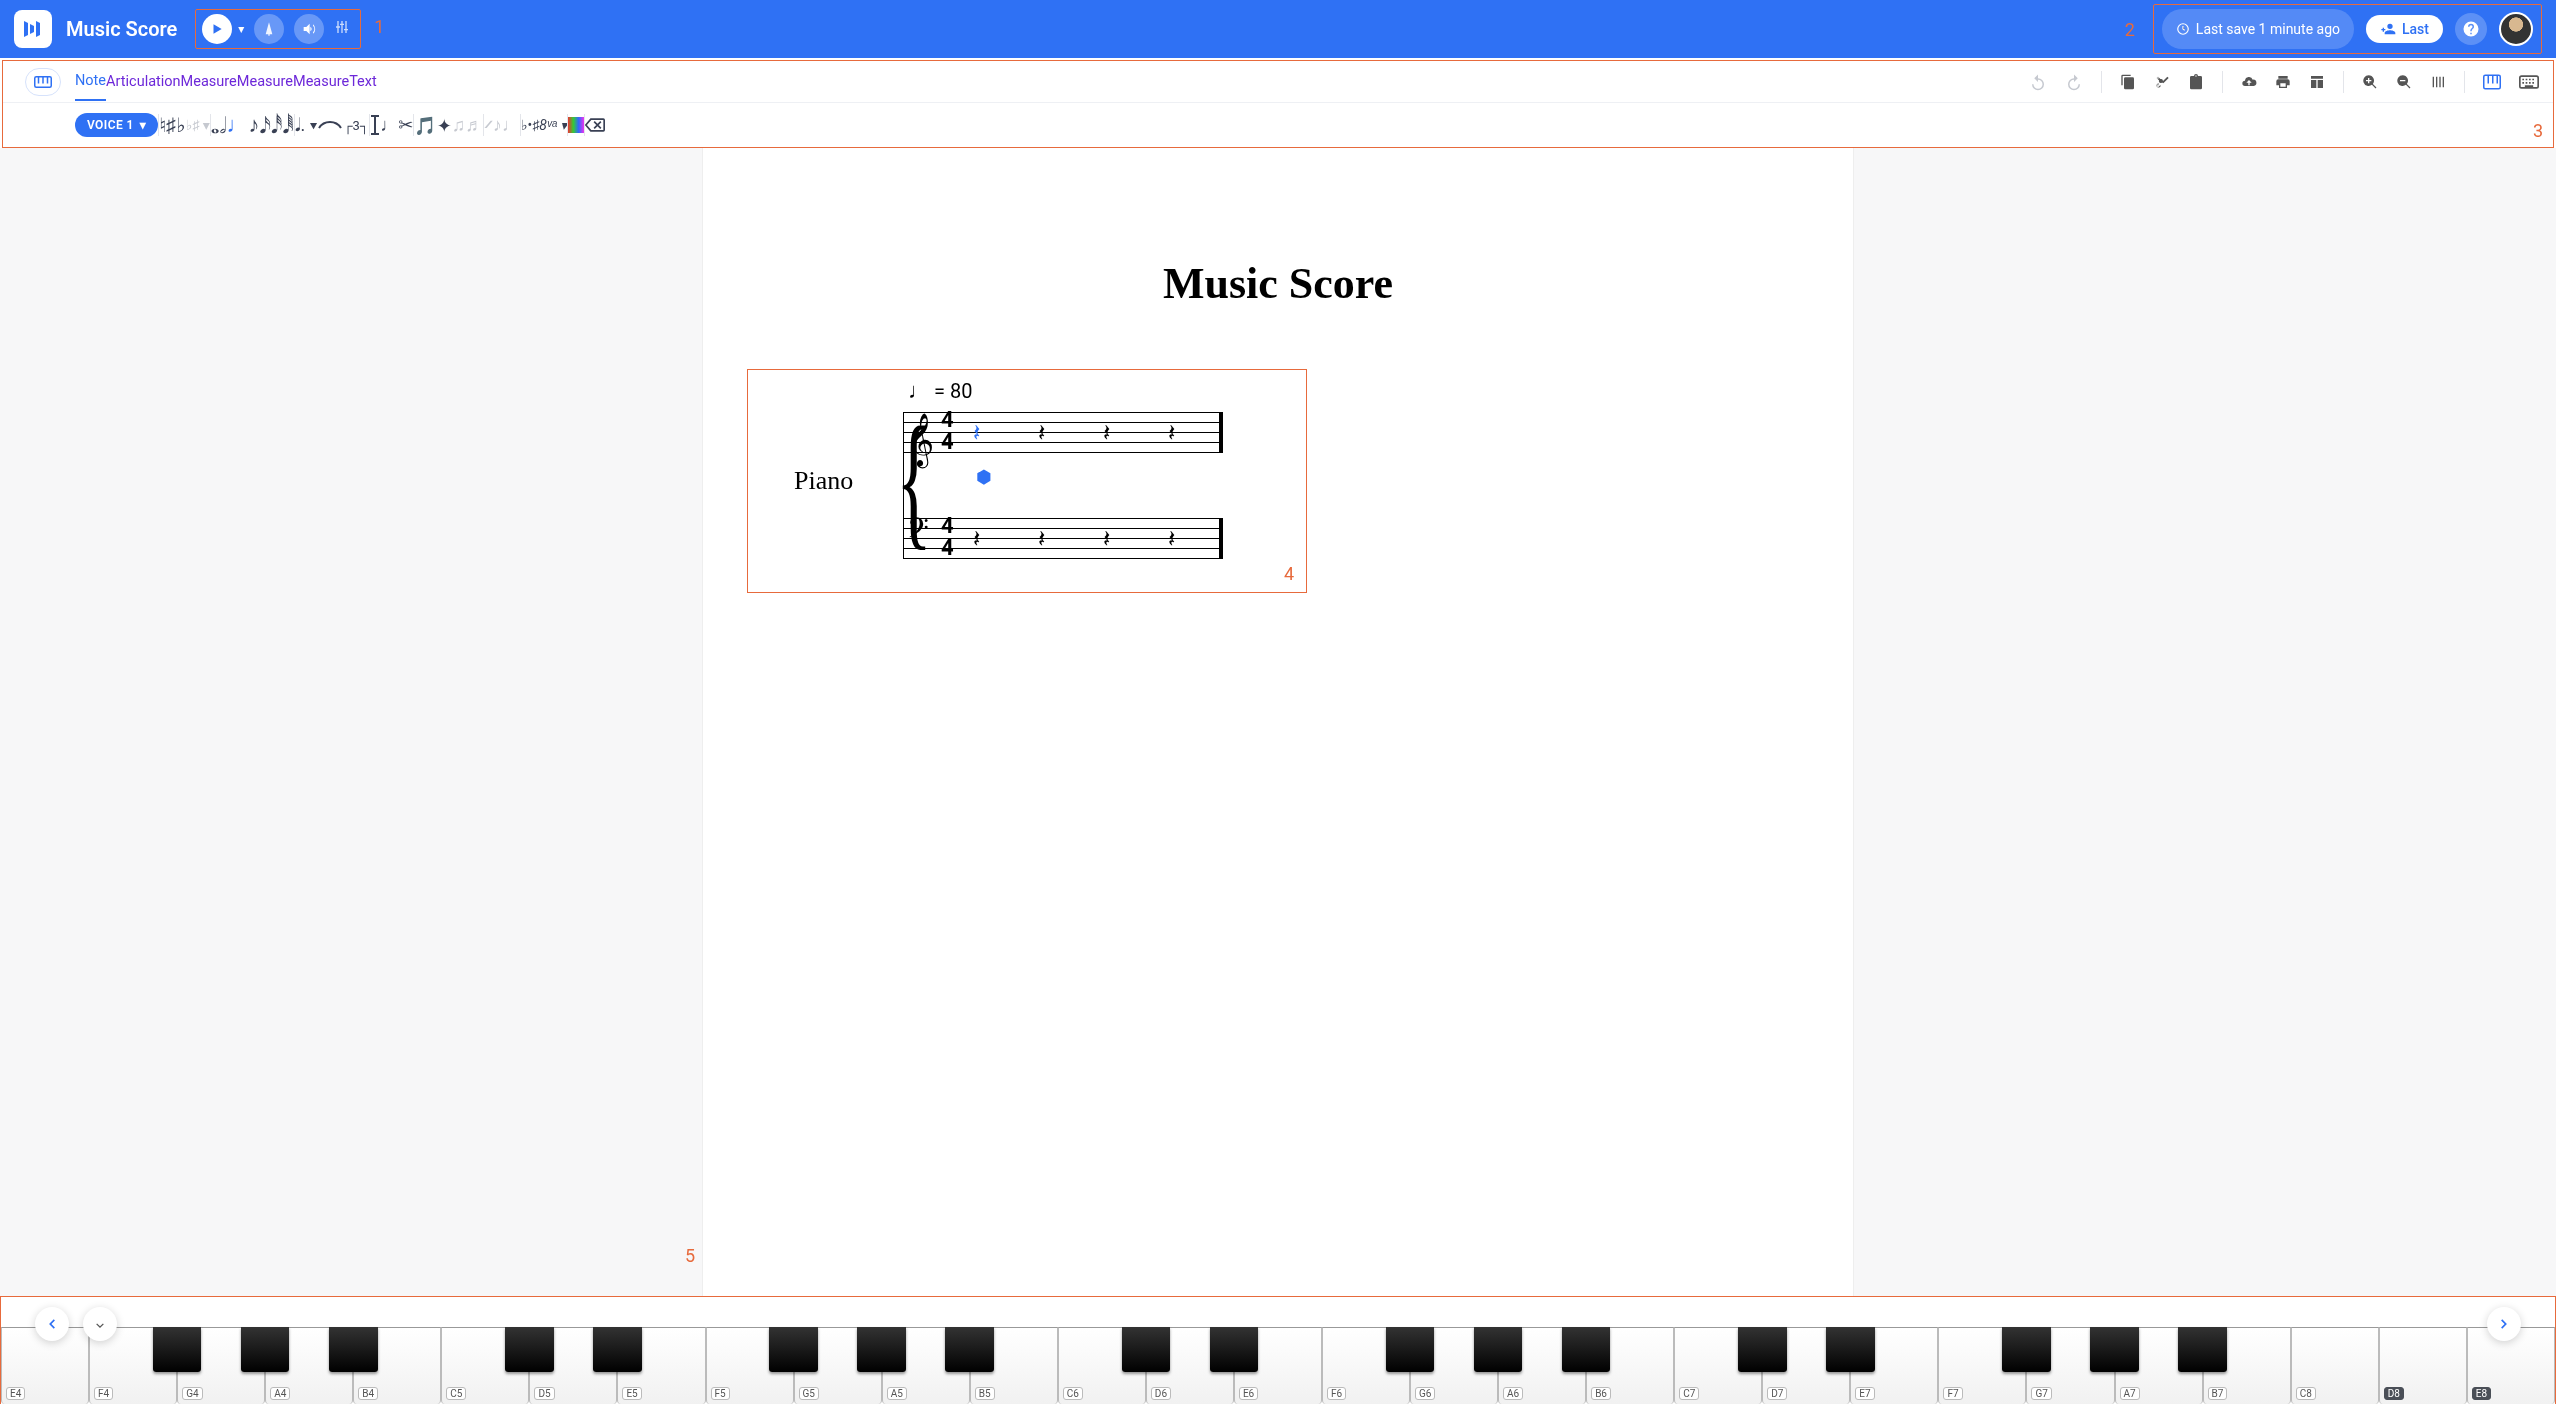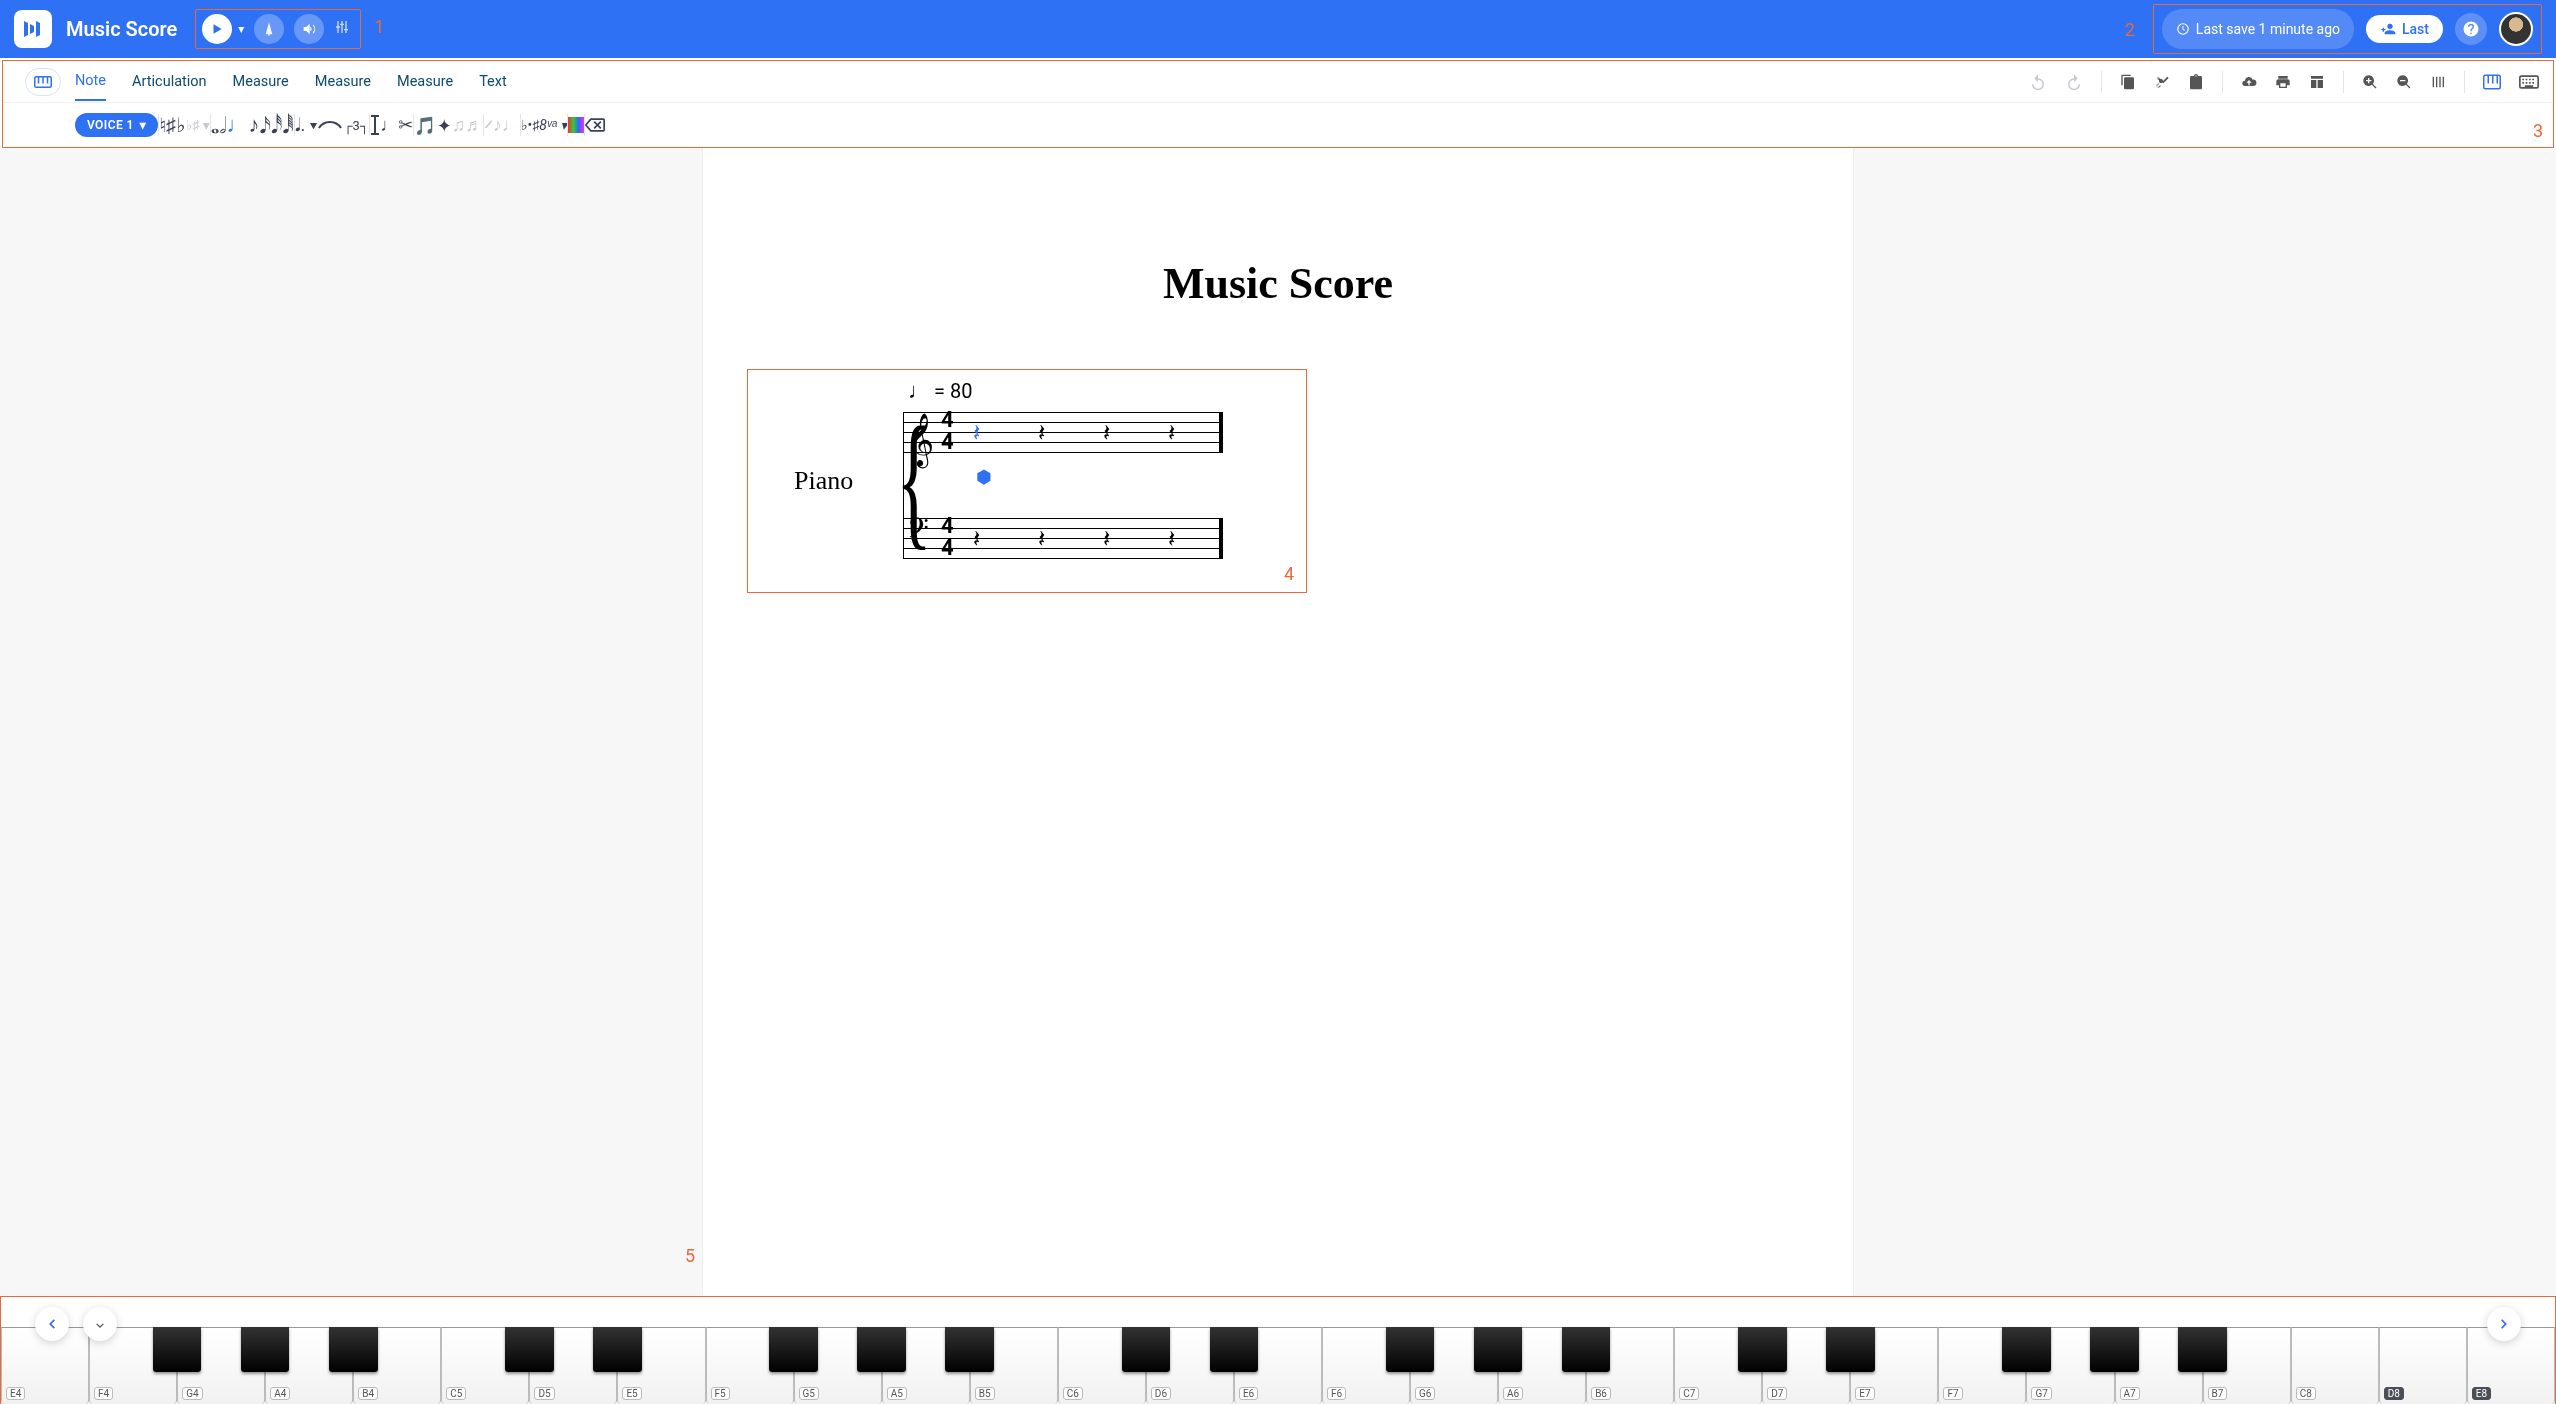--- a/index.html
+++ b/index.html
@@ -57,28 +57,28 @@
 }
 .avatar {
   width: 34px; height: 34px; border-radius: 50%; background: #222; border:2px solid #fff;
   background-image: radial-gradient(circle at 50% 35%, #d8b890 0 28%, #333 30%);
 }
 
 
 .toolbar-wrap { position: relative; border: 1px solid #e76a3c; margin: 2px 2px 0 2px; }
 .tabs-row {
   height: 42px; display: flex; align-items: center; padding: 0 72px 0 72px;
-  border-bottom: 1px solid #eef0f4; gap: 26px; position: relative;
+  border-bottom: 1px solid #eef0f4; position: relative;
 }
 .side-round-toggle {
   position: absolute; left: 22px; top: 50%; transform: translateY(-50%);
   width: 36px; height: 28px; border-radius: 18px; border:1px solid #d6e2fb;
   display:flex; align-items:center; justify-content:center; color:#2f71f4; cursor:pointer;
 }
-.tab { font-size: 14.5px; color: #0c4a6e; cursor: pointer; padding: 10px 0; }
+.tab { font-size: 14.5px; color: #6d28d9; cursor: pointer; padding: 10px 0; }
 .tab.active { color: #2f71f4; border-bottom: 2px solid #2f71f4; }
 
 .tabs-right-icons { position:absolute; right:14px; display:flex; align-items:center; gap:18px; color:#555; }
 .tabs-right-icons .ic { cursor:pointer; display:flex; }
 .tabs-right-icons .faded { color:#c6c9d0; }
 .vdiv { width:1px; height:22px; background:#e3e5ea; }
 
 .notes-row {
   height: 44px; display:flex; align-items:center; padding: 0 14px 0 72px; 
   position: relative;

